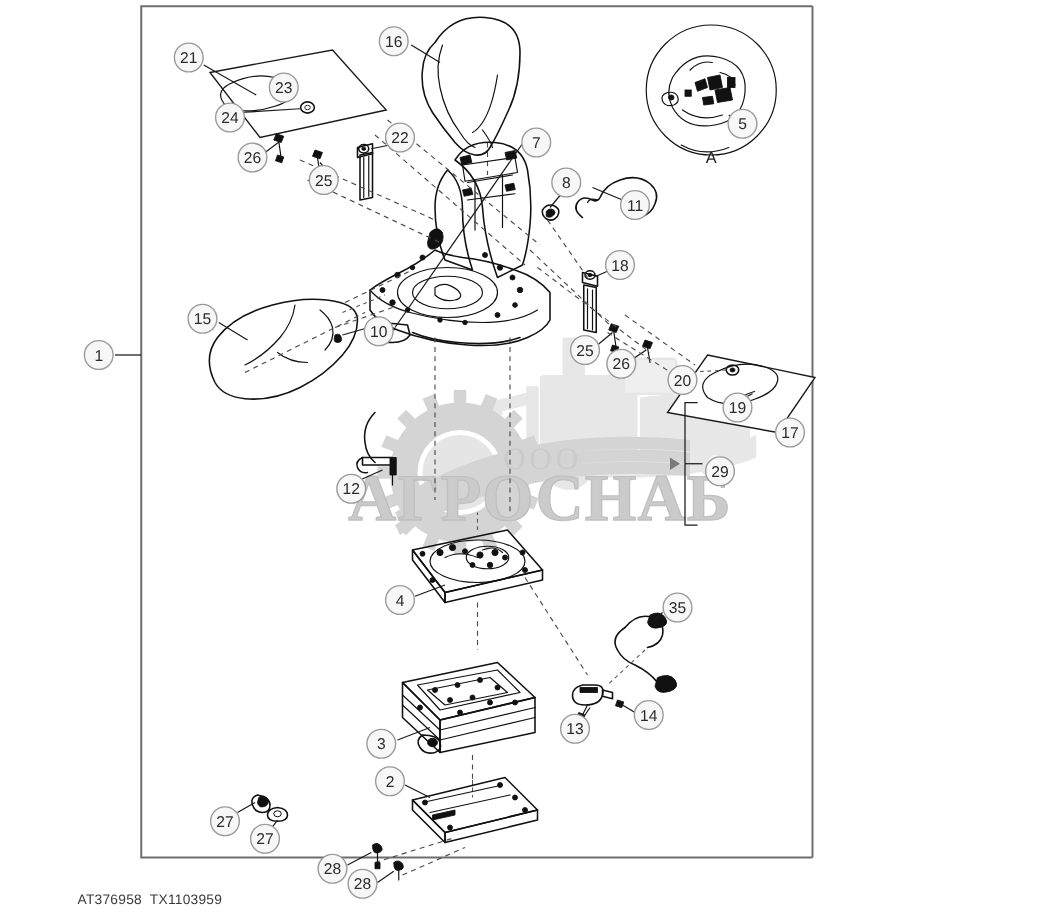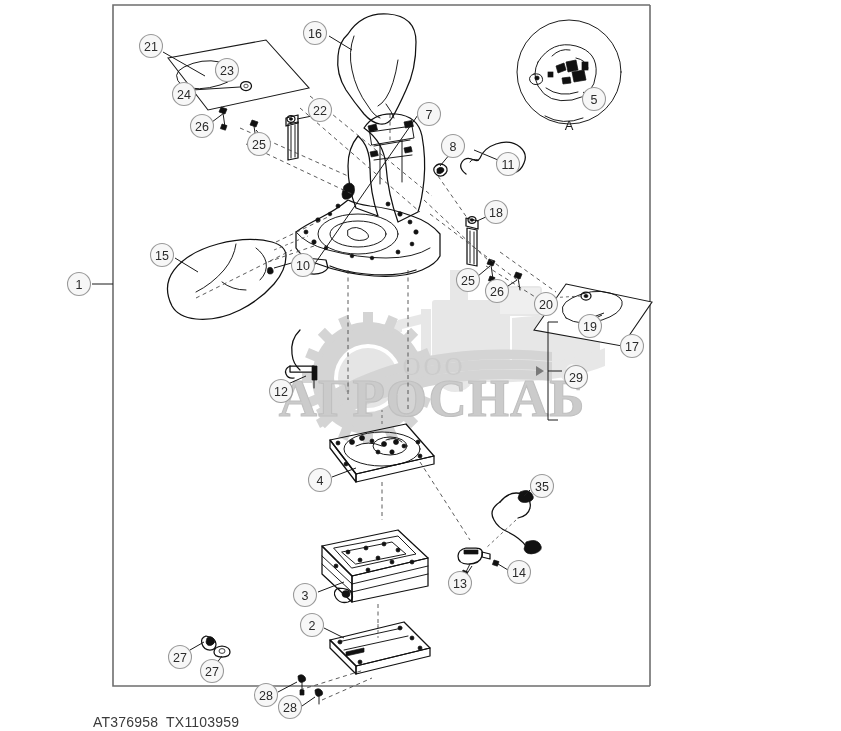--- a/index.html
+++ b/index.html
@@ -1,21 +1,21 @@
 <!DOCTYPE html>
 <html><head>
 <meta charset="utf-8">
 <style>
   html,body{margin:0;padding:0;background:#ffffff;}
   body{width:841px;height:731px;position:relative;overflow:hidden;
        font-family:"Liberation Sans",sans-serif;color:#1a1a1a;}
   #stage{position:absolute;left:0;top:0;width:841px;height:731px;}
   svg.layer{position:absolute;left:0;top:0;width:841px;height:731px;}
   #watermark{position:absolute;left:0;top:0;width:841px;height:731px;pointer-events:none;}
-  #footer{position:absolute;left:62px;top:714px;font-size:14px;letter-spacing:.2px;color:#3b3b3b;white-space:pre;margin-left:31px;}
+  #footer{position:absolute;left:62px;top:714px;font-size:11px;letter-spacing:.2px;color:#3b3b3b;white-space:pre;}
   .cnum{font-family:"Liberation Sans",sans-serif;font-size:12.5px;fill:#2b2b2b;
         text-anchor:middle;dominant-baseline:central;}
   .cbubble{fill:#f7f7f7;stroke:#9a9a9a;stroke-width:1.1;}
   .ldr{stroke:#1a1a1a;stroke-width:1;fill:none;}
   .dash{stroke:#4a4a4a;stroke-width:.9;fill:none;stroke-dasharray:4 3.5;}
   .dashfine{stroke:#555;stroke-width:.85;fill:none;stroke-dasharray:3 3;}
   .part{fill:none;stroke:#111;stroke-width:1.25;stroke-linejoin:round;stroke-linecap:round;}
   .partthin{fill:none;stroke:#111;stroke-width:.95;stroke-linejoin:round;stroke-linecap:round;}
   .panel{fill:#ffffff;stroke:#1a1a1a;stroke-width:1.1;}
   .solidblk{fill:#111;stroke:#111;stroke-width:.7;}

